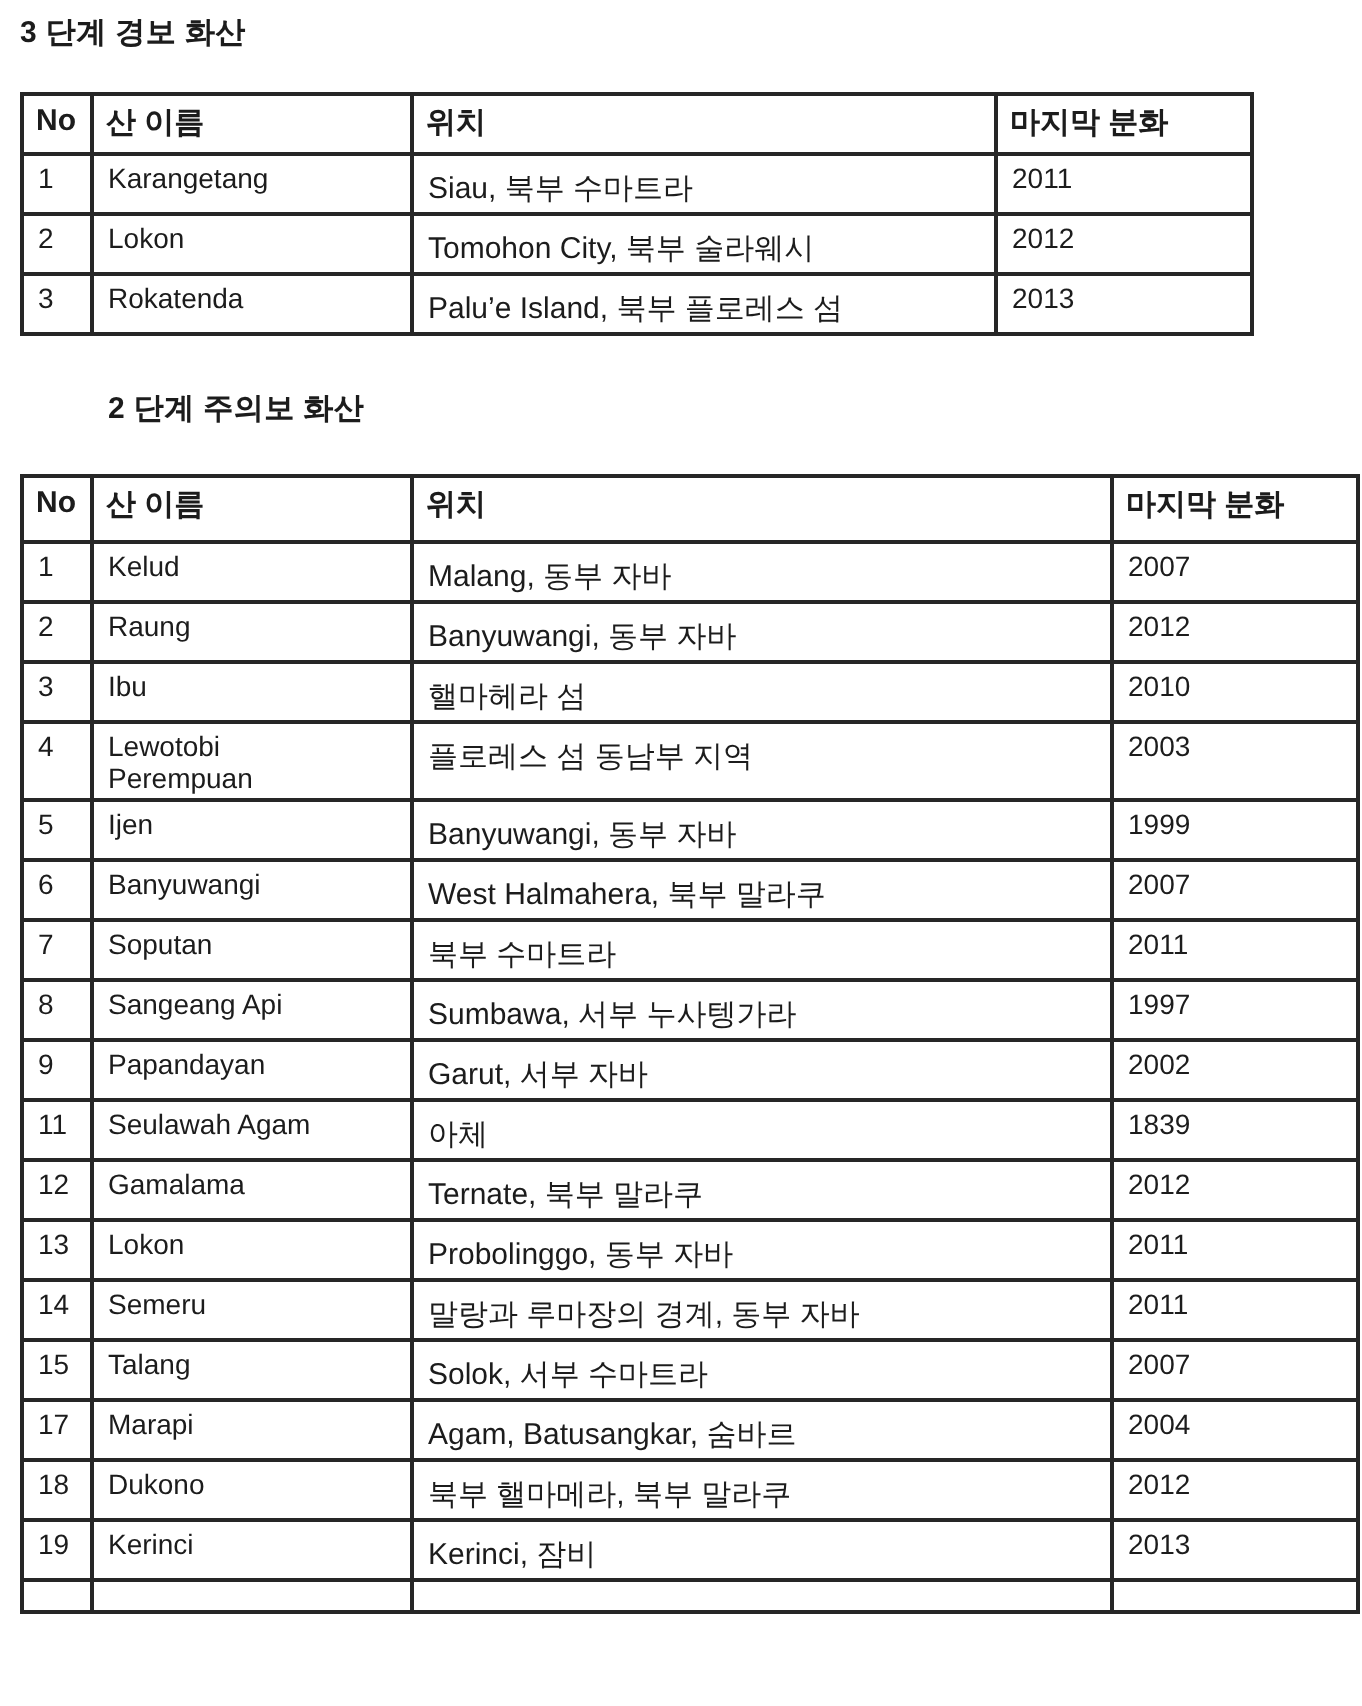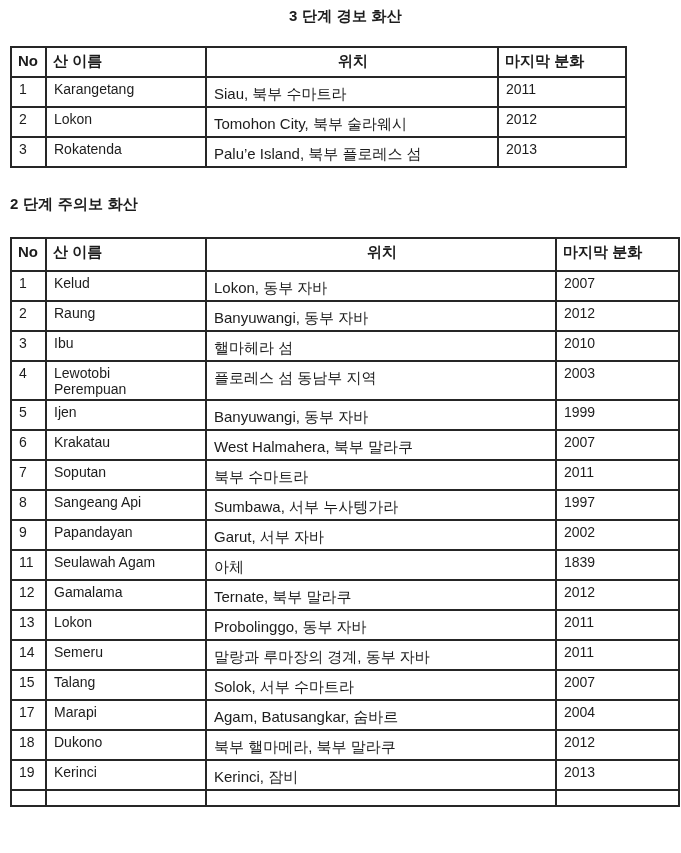--- a/index.html
+++ b/index.html
@@ -11,41 +11,41 @@
     color: #1c1c1c;
     font-family: "Liberation Sans", sans-serif;
   }
   .heading {
     font-size: 15px;
     font-weight: bold;
     margin: 0;
     padding-left: 10px;
     letter-spacing: 0.2px;
   }
-  .heading.first { padding-top: 7px; text-align: center; }
-  .heading.second { margin-top: 27px; }
+  .heading.first { padding-top: 7px; }
+  .heading.second { margin-top: 27px; margin-left: 44px; }
   table {
     border-collapse: collapse;
     table-layout: fixed;
     margin-left: 10px;
   }
   #table-level3 { margin-top: 20px; width: 615px; }
   #table-level2 { margin-top: 23px; width: 668px; }
   th, td {
     border: 2px solid #262626;
     vertical-align: top;
     overflow: hidden;
     text-align: left;
   }
   th {
     font-size: 15px;
     font-weight: bold;
     padding: 4px 4px 4px 6px;
   }
-  th.c2 { text-align: center; }
+  th.c2 { }
   #table-level3 thead tr { height: 30px; }
   #table-level2 thead tr { height: 33px; }
   tbody tr { height: 30px; }
   #table-level3 tbody tr { height: 29px; }
   td {
     font-size: 14px;
     padding: 3px 4px 2px 7px;
   }
   td.c1 { white-space: pre-line; }
   td.c2 { font-size: 15px; padding-top: 7px; }
@@ -107,21 +107,21 @@
       <th class="c0">No</th>
       <th class="c1">산 이름</th>
       <th class="c2">위치</th>
       <th class="c3">마지막 분화</th>
     </tr>
   </thead>
   <tbody>
       <tr>
         <td class="c0">1</td>
         <td class="c1">Kelud</td>
-        <td class="c2">Lokon, 동부 자바</td>
+        <td class="c2">Malang, 동부 자바</td>
         <td class="c3">2007</td>
       </tr>
       <tr>
         <td class="c0">2</td>
         <td class="c1">Raung</td>
         <td class="c2">Banyuwangi, 동부 자바</td>
         <td class="c3">2012</td>
       </tr>
       <tr>
         <td class="c0">3</td>
@@ -137,21 +137,21 @@
         <td class="c3">2003</td>
       </tr>
       <tr>
         <td class="c0">5</td>
         <td class="c1">Ijen</td>
         <td class="c2">Banyuwangi, 동부 자바</td>
         <td class="c3">1999</td>
       </tr>
       <tr>
         <td class="c0">6</td>
-        <td class="c1">Krakatau</td>
+        <td class="c1">Banyuwangi</td>
         <td class="c2">West Halmahera, 북부 말라쿠</td>
         <td class="c3">2007</td>
       </tr>
       <tr>
         <td class="c0">7</td>
         <td class="c1">Soputan</td>
         <td class="c2">북부 수마트라</td>
         <td class="c3">2011</td>
       </tr>
       <tr>

